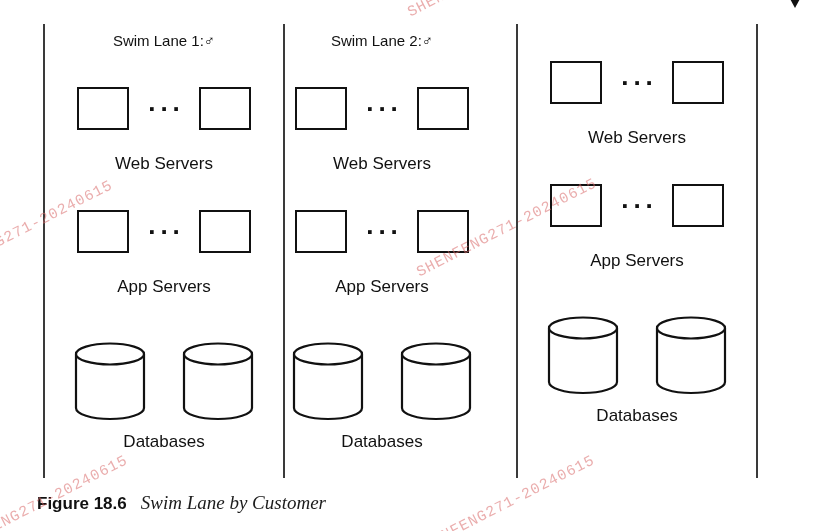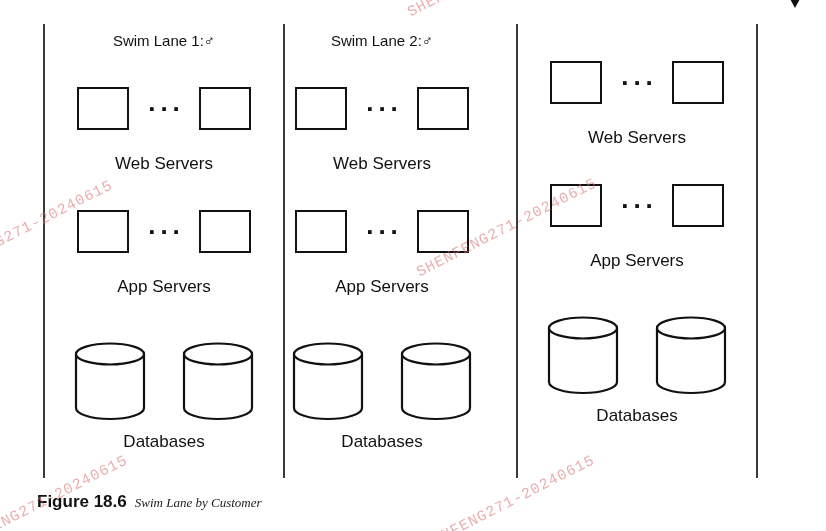--- a/index.html
+++ b/index.html
@@ -36,21 +36,21 @@
   .tier-label{margin-top:24px;font-size:17px;line-height:19px;color:#111;}
 
   .db-row{display:flex;justify-content:center;gap:36px;margin-top:46px;height:79px;}
   .cylinder{width:72px;height:79px;}
 
   .db-label{margin-top:11px;font-size:17px;color:#111;}
 
   
   .caption{position:absolute;left:37px;top:492px;white-space:nowrap;}
   .caption-label{font-weight:bold;font-size:17px;font-family:"Liberation Sans",sans-serif;color:#111;}
-  .caption-title{font-style:italic;font-size:13px;font-family:"Liberation Serif",serif;color:#1c1c1c;margin-left:8px;}
+  .caption-title{font-style:italic;font-size:19px;font-family:"Liberation Serif",serif;color:#1c1c1c;margin-left:14px;}
 
   
   .watermark{
     position:absolute;white-space:nowrap;pointer-events:none;
     font-family:"Liberation Mono",monospace;font-size:15px;letter-spacing:1px;
     color:rgba(217,106,106,0.55);
     transform:rotate(-27deg);transform-origin:0 0;
   }
   .wm-top{left:405px;top:6px;}
   .wm-left-mid{left:-70px;top:268px;}

